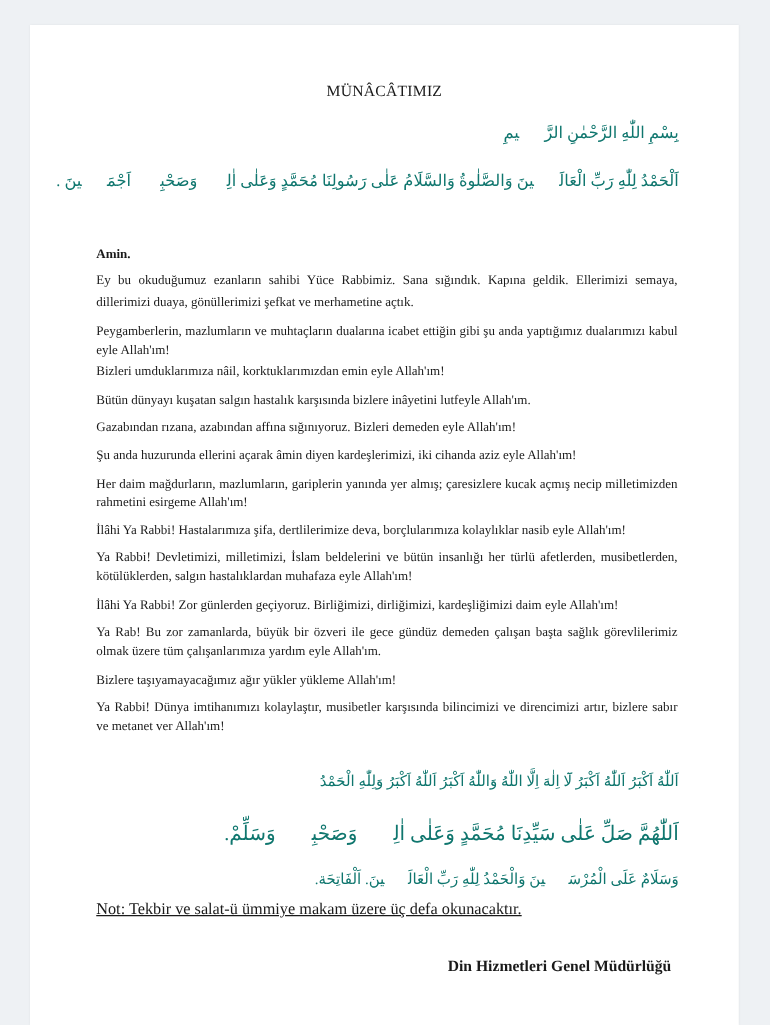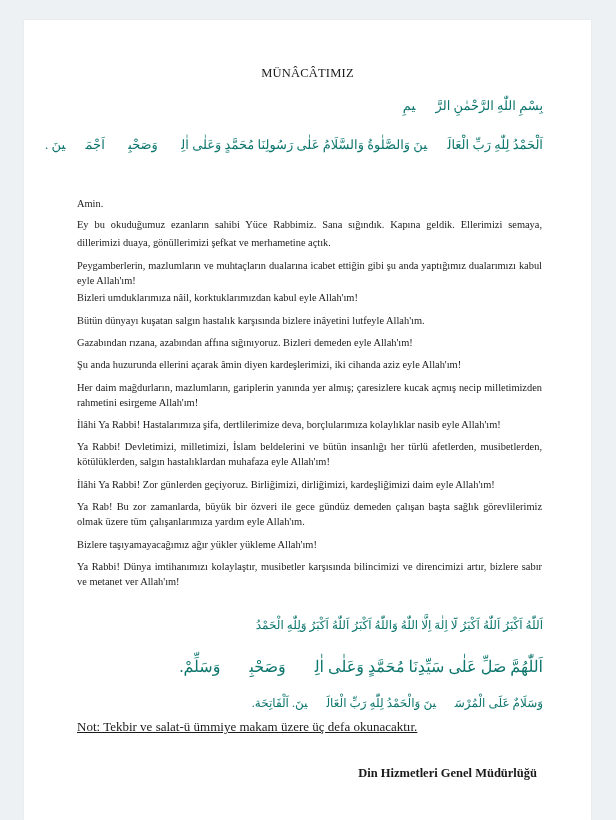--- a/index.html
+++ b/index.html
@@ -69,24 +69,24 @@
 </head>
 <body>
 
 <div class="page">
 
   <div class="abs title">MÜNÂCÂTIMIZ</div>
 
   <div class="abs ar" style="top:78px;">بِسْمِ اللّٰهِ الرَّحْمٰنِ الرَّح۪يمِ</div>
   <div class="abs ar" style="top:117px;">اَلْحَمْدُ لِلّٰهِ رَبِّ الْعَالَم۪ينَ وَالصَّلٰوةُ وَالسَّلَامُ عَلٰى رَسُولِنَا مُحَمَّدٍ وَعَلٰى اٰلِه۪ وَصَحْبِه۪ اَجْمَع۪ينَ .</div>
 
-  <div class="abs para single" style="top:176px;">Amin.</div>
+  <div class="abs para single" style="top:176px;font-weight:bold;">Amin.</div>
   <div class="abs para" style="top:196px; line-height:18px;">Ey bu okuduğumuz ezanların sahibi Yüce Rabbimiz. Sana sığındık. Kapına geldik. Ellerimizi semaya, dillerimizi duaya, gönüllerimizi şefkat ve merhametine açtık.</div>
   <div class="abs para" style="top:238px;">Peygamberlerin, mazlumların ve muhtaçların dualarına icabet ettiğin gibi şu anda yaptığımız dualarımızı kabul eyle Allah'ım!</div>
-  <div class="abs para single" style="top:270px;">Bizleri umduklarımıza nâil, korktuklarımızdan kabul eyle Allah'ım!</div>
+  <div class="abs para single" style="top:270px;">Bizleri umduklarımıza nâil, korktuklarımızdan emin eyle Allah'ım!</div>
   <div class="abs para single" style="top:293px;">Bütün dünyayı kuşatan salgın hastalık karşısında bizlere inâyetini lutfeyle Allah'ım.</div>
   <div class="abs para single" style="top:315px;">Gazabından rızana, azabından affına sığınıyoruz. Bizleri demeden eyle Allah'ım!</div>
   <div class="abs para single" style="top:337px;">Şu anda huzurunda ellerini açarak âmin diyen kardeşlerimizi, iki cihanda aziz eyle Allah'ım!</div>
   <div class="abs para" style="top:360px;">Her daim mağdurların, mazlumların, gariplerin yanında yer almış; çaresizlere kucak açmış necip milletimizden rahmetini esirgeme Allah'ım!</div>
   <div class="abs para single" style="top:397px;">İlâhi Ya Rabbi! Hastalarımıza şifa, dertlilerimize deva, borçlularımıza kolaylıklar nasib eyle Allah'ım!</div>
   <div class="abs para" style="top:419px;">Ya Rabbi! Devletimizi, milletimizi, İslam beldelerini ve bütün insanlığı her türlü afetlerden, musibetlerden, kötülüklerden, salgın hastalıklardan muhafaza eyle Allah'ım!</div>
   <div class="abs para single" style="top:457px;">İlâhi Ya Rabbi! Zor günlerden geçiyoruz. Birliğimizi, dirliğimizi, kardeşliğimizi daim eyle Allah'ım!</div>
   <div class="abs para" style="top:479px;">Ya Rab! Bu zor zamanlarda, büyük bir özveri ile gece gündüz demeden çalışan başta sağlık görevlilerimiz olmak üzere tüm çalışanlarımıza yardım eyle Allah'ım.</div>
   <div class="abs para single" style="top:517px;">Bizlere taşıyamayacağımız ağır yükler yükleme Allah'ım!</div>
   <div class="abs para" style="top:539px;">Ya Rabbi! Dünya imtihanımızı kolaylaştır, musibetler karşısında bilincimizi ve direncimizi artır, bizlere sabır ve metanet ver Allah'ım!</div>

